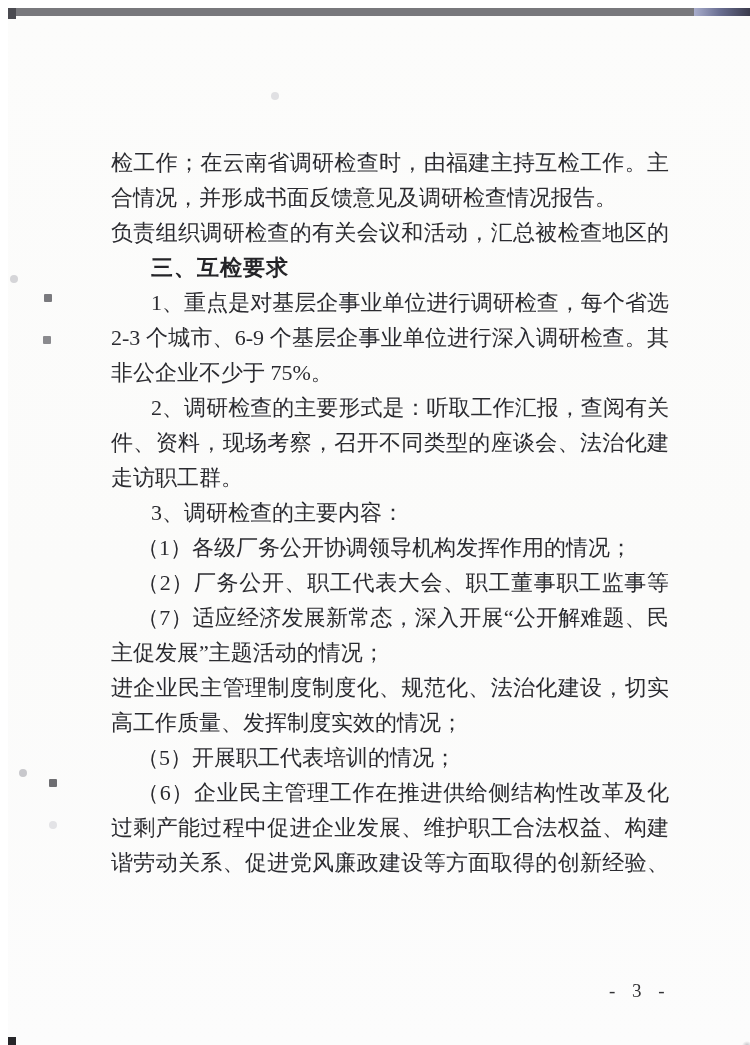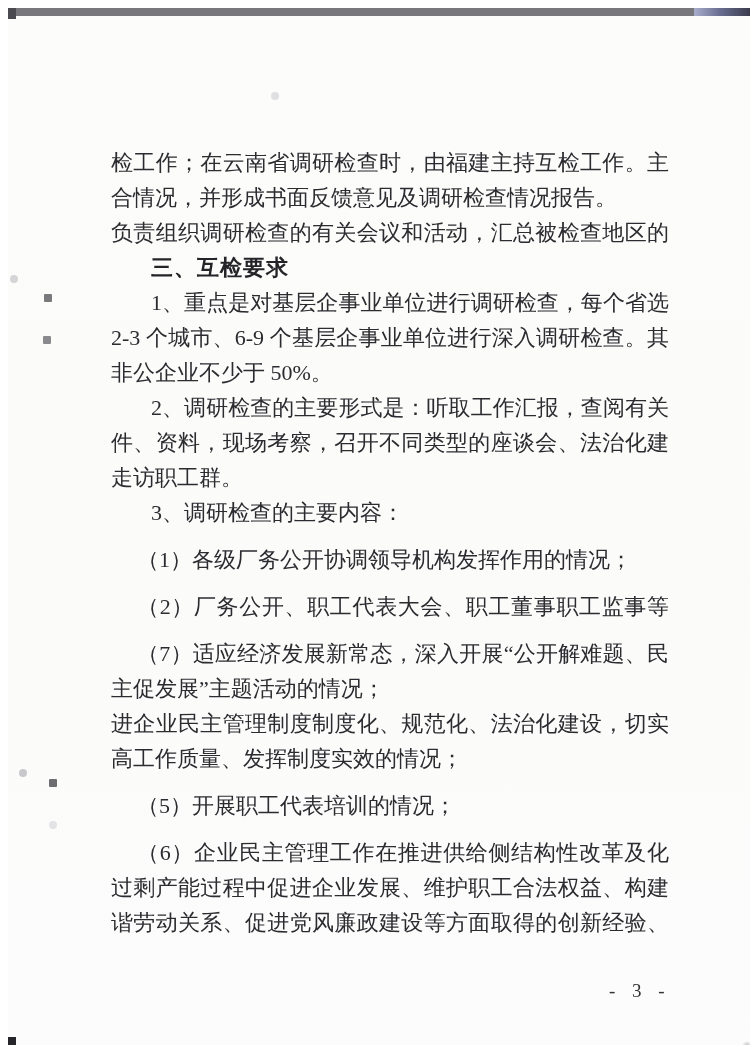--- a/index.html
+++ b/index.html
@@ -32,21 +32,21 @@
     white-space: nowrap;
     height: 35px;
   }
   .line.fill {
     white-space: normal;
     text-align: justify;
     text-align-last: justify;
     overflow: hidden;
   }
   .line.indent-num { padding-left: 44px; }
-  .line.indent-paren { padding-left: 30px; margin-top: 12px; }
+  .line.indent-paren { padding-left: 30px; }
   .line.heading {
     font-family: Liberation Sans, sans-serif;
     font-weight: 700;
     color: #242428;
     letter-spacing: 1px;
   }
 
   
   .footer-pagenum {
     position: absolute;
@@ -91,21 +91,21 @@
   <div class="artifact speck-6"></div>
   <div class="artifact speck-7"></div>
 
   <div class="doc-body" id="doc-body">
       <div class="line fill">检工作；在云南省调研检查时，由福建主持互检工作。主要</div>
       <div class="line">合情况，并形成书面反馈意见及调研检查情况报告。</div>
       <div class="line fill">负责组织调研检查的有关会议和活动，汇总被检查地区的综</div>
       <div class="line indent-num heading">三、互检要求</div>
       <div class="line fill indent-num">1、重点是对基层企事业单位进行调研检查，每个省选择</div>
       <div class="line fill">2-3 个城市、6-9 个基层企事业单位进行深入调研检查。其中</div>
-      <div class="line">非公企业不少于 50%。</div>
+      <div class="line">非公企业不少于 75%。</div>
       <div class="line fill indent-num">2、调研检查的主要形式是：听取工作汇报，查阅有关文</div>
       <div class="line fill">件、资料，现场考察，召开不同类型的座谈会、法治化建设</div>
       <div class="line">走访职工群。</div>
       <div class="line indent-num">3、调研检查的主要内容：</div>
       <div class="line indent-paren">（1）各级厂务公开协调领导机构发挥作用的情况；</div>
       <div class="line fill indent-paren">（2）厂务公开、职工代表大会、职工董事职工监事等各</div>
       <div class="line fill indent-paren">（7）适应经济发展新常态，深入开展“公开解难题、民</div>
       <div class="line">主促发展”主题活动的情况；</div>
       <div class="line fill">进企业民主管理制度制度化、规范化、法治化建设，切实提</div>
       <div class="line">高工作质量、发挥制度实效的情况；</div>

